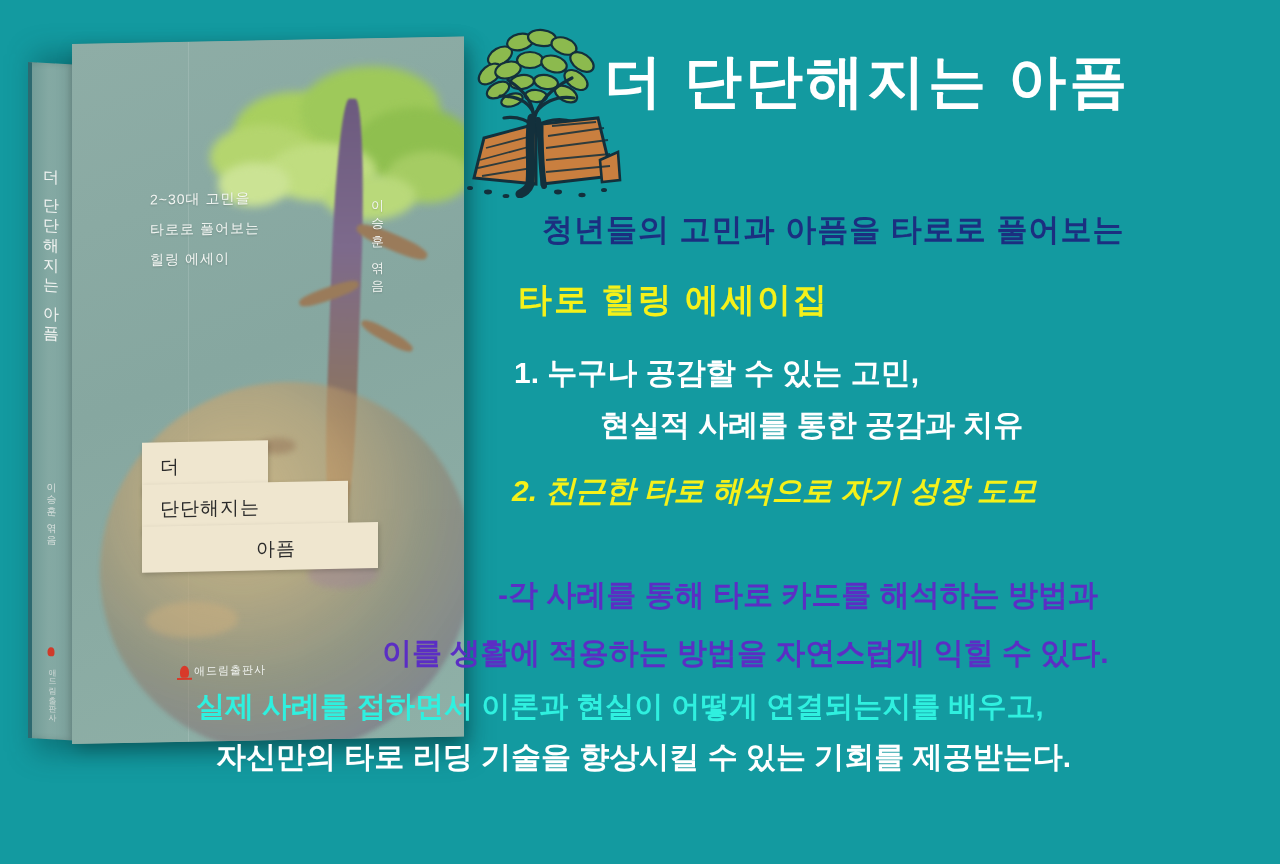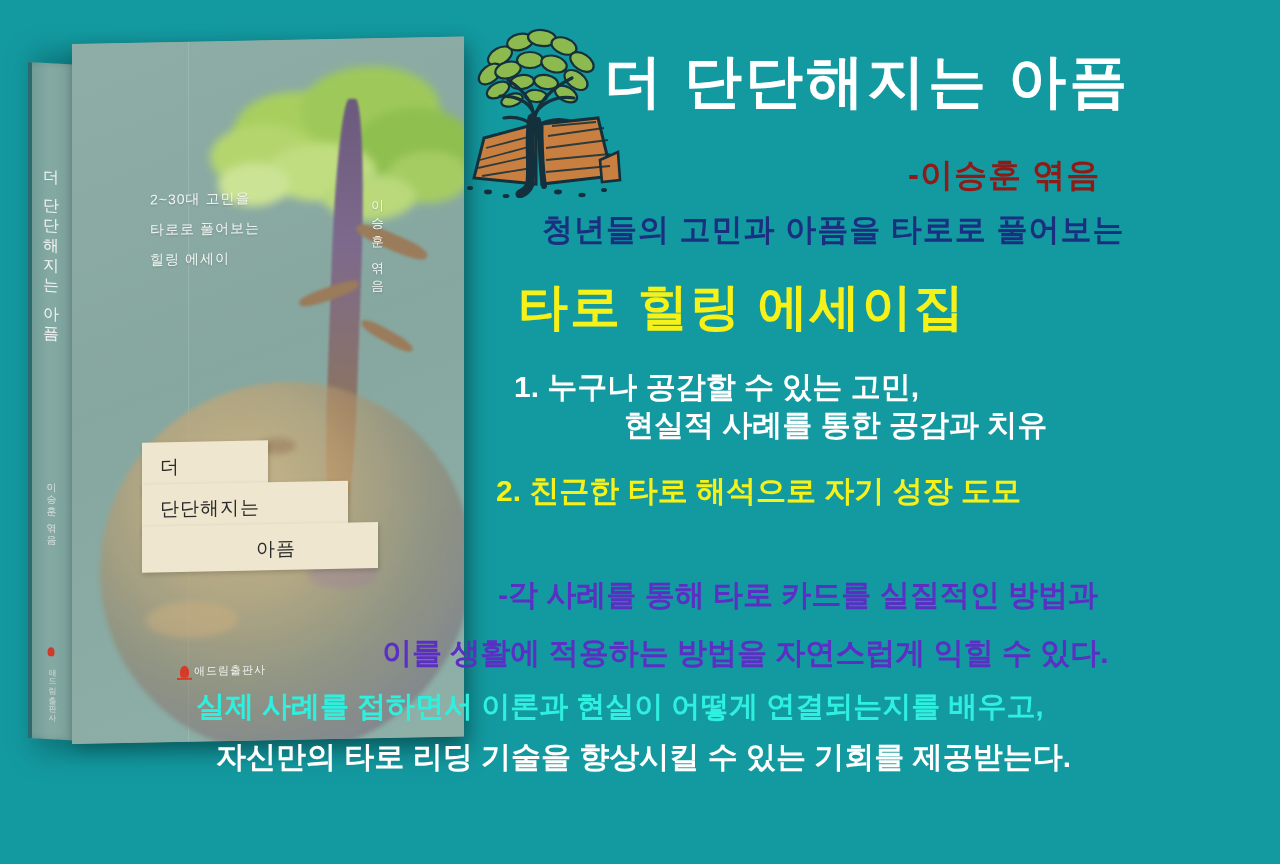--- a/index.html
+++ b/index.html
@@ -277,41 +277,42 @@
   #subtitle {
     left: 542px;
     top: 214px;
     font-size: 31px;
     letter-spacing: 1px;
     color: #1b2f80;
   }
   #section-heading {
     left: 518px;
     top: 282px;
-    font-size: 50px;
+    font-size: 34px;
     letter-spacing: 2px;
     color: #f5f119;
   }
   #point1-a {
     left: 514px;
-    top: 372px;
+    top: 358px;
     font-size: 30px;
     color: #ffffff;
   }
   #point1-b {
-    left: 624px;
+    left: 600px;
     top: 410px;
     font-size: 30px;
     color: #ffffff;
   }
   #point2 {
-    left: 496px;
+    left: 512px;
     top: 476px;
     font-size: 30px;
     color: #f5f119;
+    font-style: italic;
   }
   #point3 {
     left: 514px;
     top: 528px;
     font-size: 29px;
     color: #ffffff;
   }
   #note-a {
     left: 498px;
     top: 580px;
@@ -466,27 +467,26 @@
         <ellipse cx="44" cy="170" rx="3.4" ry="2"></ellipse>
         <ellipse cx="96" cy="166" rx="4" ry="2.4"></ellipse>
         <ellipse cx="120" cy="169" rx="3.6" ry="2.2"></ellipse>
         <ellipse cx="142" cy="164" rx="3" ry="2"></ellipse>
         <ellipse cx="8" cy="162" rx="3" ry="2"></ellipse>
       </g>
     </svg>
   </div>
 
   <div class="txt" id="headline">더 단단해지는 아픔</div>
-  <div class="txt" id="author-credit">-이승훈 엮음</div>
   <div class="txt" id="subtitle">청년들의 고민과 아픔을 타로로 풀어보는</div>
   <div class="txt" id="section-heading">타로 힐링 에세이집</div>
 
   <div class="txt" id="point1-a">1. 누구나 공감할 수 있는 고민,</div>
   <div class="txt" id="point1-b">현실적 사례를 통한 공감과 치유</div>
   <div class="txt" id="point2">2. 친근한 타로 해석으로 자기 성장 도모</div>
 
-  <div class="txt" id="note-a">-각 사례를 통해 타로 카드를 실질적인 방법과</div>
+  <div class="txt" id="note-a">-각 사례를 통해 타로 카드를 해석하는 방법과</div>
   <div class="txt" id="note-b">이를 생활에 적용하는 방법을 자연스럽게 익힐 수 있다.</div>
 
   <div class="txt" id="close-a">실제 사례를 접하면서 이론과 현실이 어떻게 연결되는지를 배우고,</div>
   <div class="txt" id="close-b">자신만의 타로 리딩 기술을 향상시킬 수 있는 기회를 제공받는다.</div>
 
 </div>
 
 </body></html>

